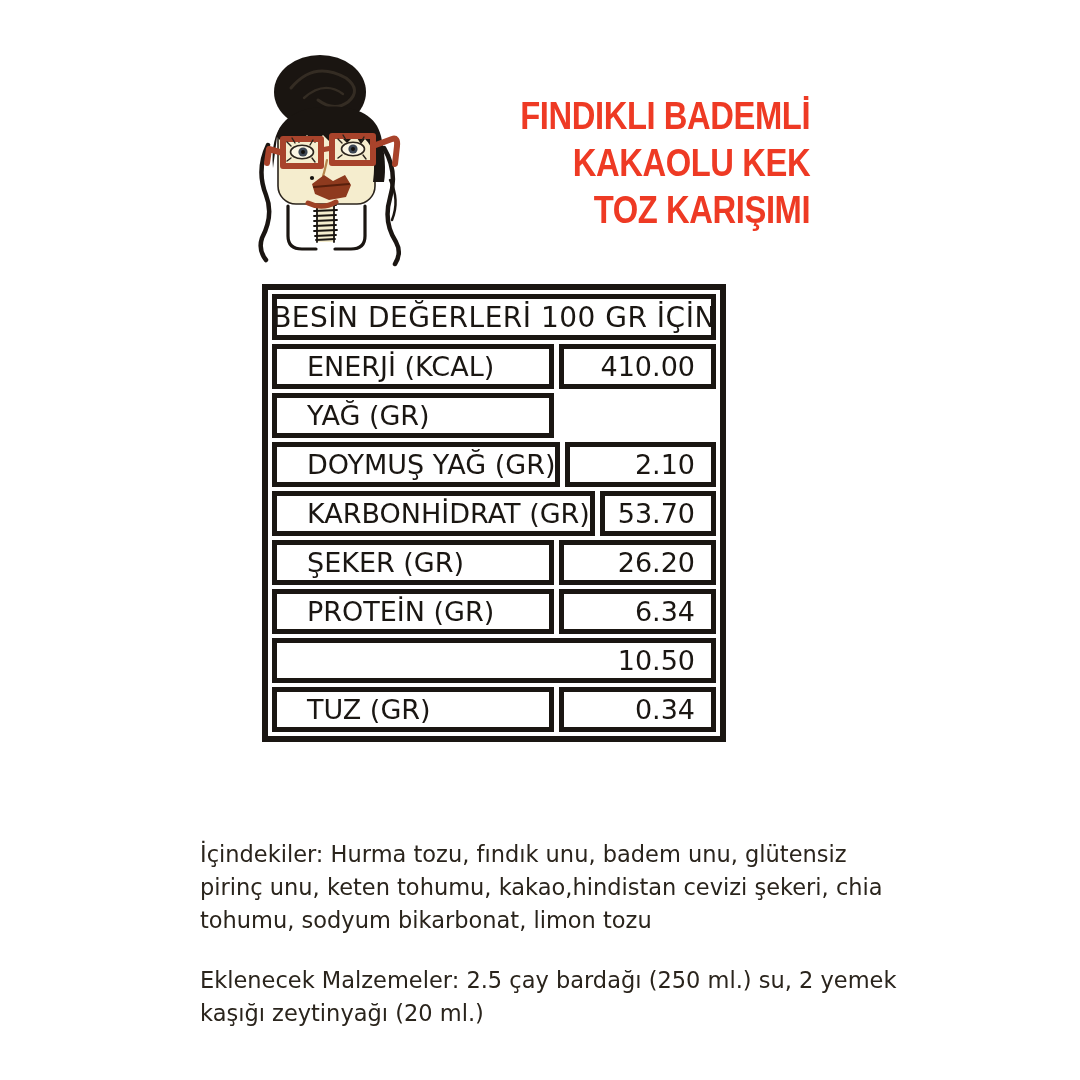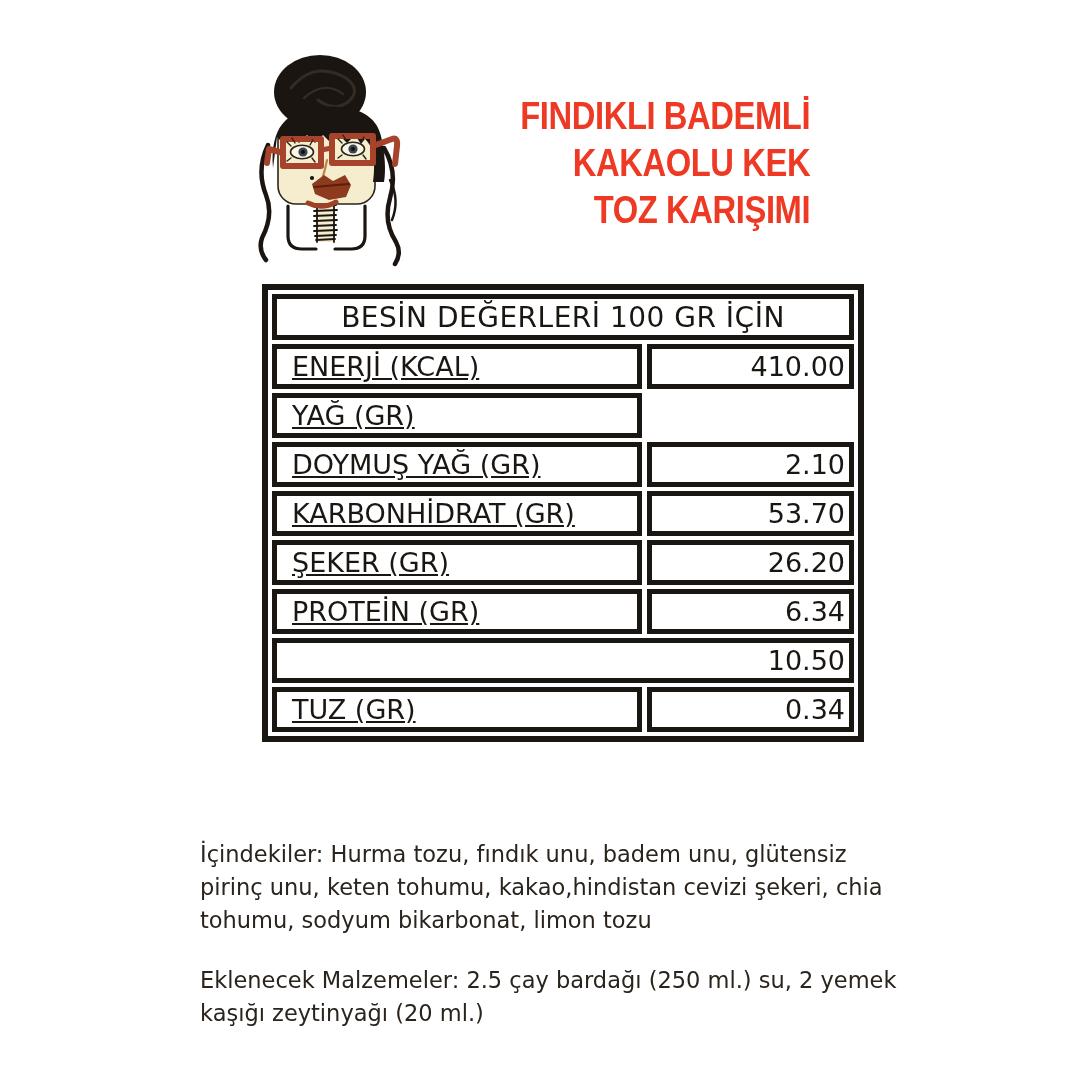--- a/index.html
+++ b/index.html
@@ -19,39 +19,39 @@
     position: absolute; top: 92px; right: 270px;
     text-align: right; color: #EE3A24;
     font-family: "Liberation Sans", sans-serif;
     font-weight: bold; font-size: 39px; line-height: 47px;
     letter-spacing: -0.5px;
   }
   .title-line { display: block; transform: scaleX(0.84); transform-origin: 100% 50%; white-space: nowrap; }
 
   
   .ntable {
-    position: absolute; left: 262px; top: 284px; width: 602px;
+    position: absolute; left: 262px; top: 284px; width: 464px;
     box-sizing: border-box;
     border: 6px solid #1A1612; padding: 4px;
     display: flex; flex-direction: column; gap: 4px;
     color: #1A1612;
   }
   .th {
     box-sizing: border-box; border: 5px solid #1A1612; height: 46px;
     display: flex; align-items: center; justify-content: center;
     font-size: 28px; letter-spacing: 0.5px; white-space: nowrap;
   }
   .tr { display: flex; gap: 5px; height: 45px; }
   .td {
     box-sizing: border-box; border: 5px solid #1A1612;
     display: flex; align-items: center;
     font-size: 27px; white-space: nowrap;
   }
-  .td.label { flex: 0 0 63.5%; padding-left: 15px; text-decoration: underline; }
-  .td.value { flex: 1 1 auto; justify-content: flex-end; padding-right: 4px; }
+  .td.label { flex: 0 0 63.5%; padding-left: 30px; }
+  .td.value { flex: 1 1 auto; justify-content: flex-end; padding-right: 16px; }
 
   
   .footer {
     position: absolute; left: 200px; top: 838px; width: 700px;
     color: #2A241C; font-size: 22.5px; line-height: 33px;
   }
   .footer p { margin: 0; }
   .footer p + p { margin-top: 27px; }
 </style>
 </head>

